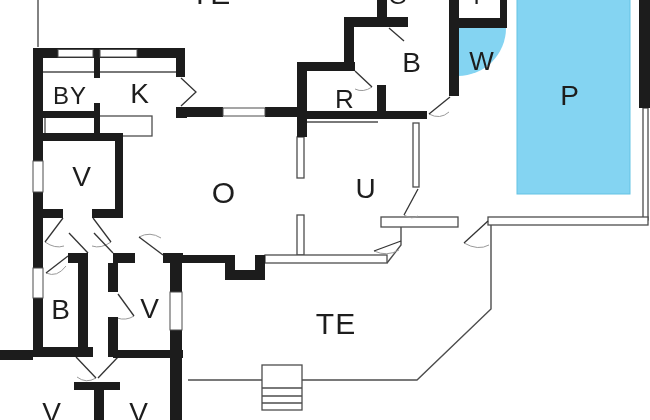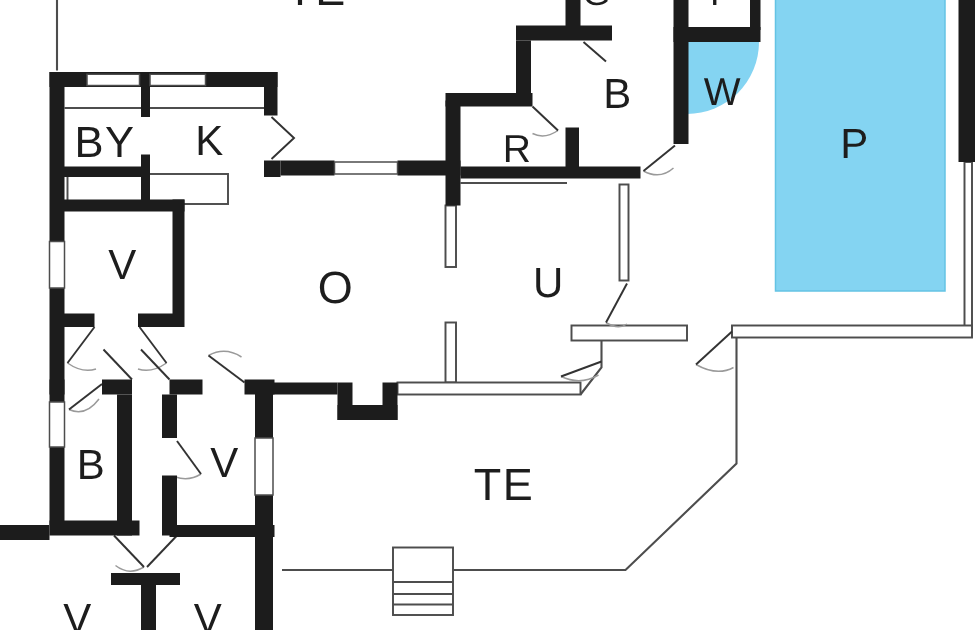--- a/index.html
+++ b/index.html
@@ -143,21 +143,21 @@
       <rect x="100" y="49.5" width="37" height="7.5"></rect>
       <rect x="33" y="161" width="10" height="31"></rect>
       <rect x="33" y="268" width="10" height="30"></rect>
       <rect x="170" y="292" width="12" height="38"></rect>
       <rect x="223" y="108" width="42" height="8"></rect>
     </g>
   </svg>
 
   <div class="labels">
       <div class="room-label" style="left: 211px; top: -6px; font-size: 30px;">TE</div>
-      <div class="room-label" style="left: 70px; top: 96px; font-size: 29px;">BY</div>
+      <div class="room-label" style="left: 70px; top: 96px; font-size: 24px;">BY</div>
       <div class="room-label" style="left: 140px; top: 94px; font-size: 28px;">K</div>
       <div class="room-label" style="left: 82px; top: 177px; font-size: 28px;">V</div>
       <div class="room-label" style="left: 224px; top: 193px; font-size: 30px;">O</div>
       <div class="room-label" style="left: 345px; top: 99px; font-size: 26px;">R</div>
       <div class="room-label" style="left: 366px; top: 189px; font-size: 28px;">U</div>
       <div class="room-label" style="left: 398px; top: -4px; font-size: 24px;">G</div>
       <div class="room-label" style="left: 477px; top: -4px; font-size: 24px;">T</div>
       <div class="room-label" style="left: 412px; top: 63px; font-size: 28px;">B</div>
       <div class="room-label" style="left: 482px; top: 61px; font-size: 26px;">W</div>
       <div class="room-label" style="left: 570px; top: 96px; font-size: 28px;">P</div>

